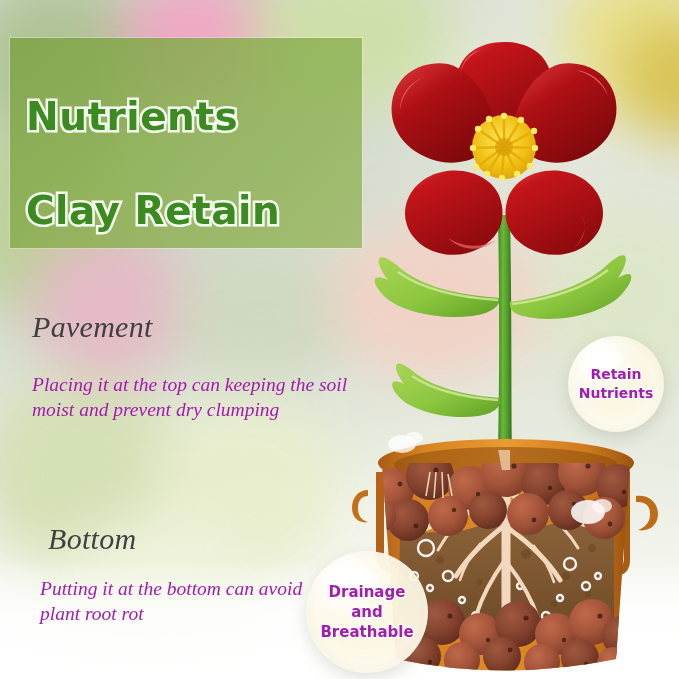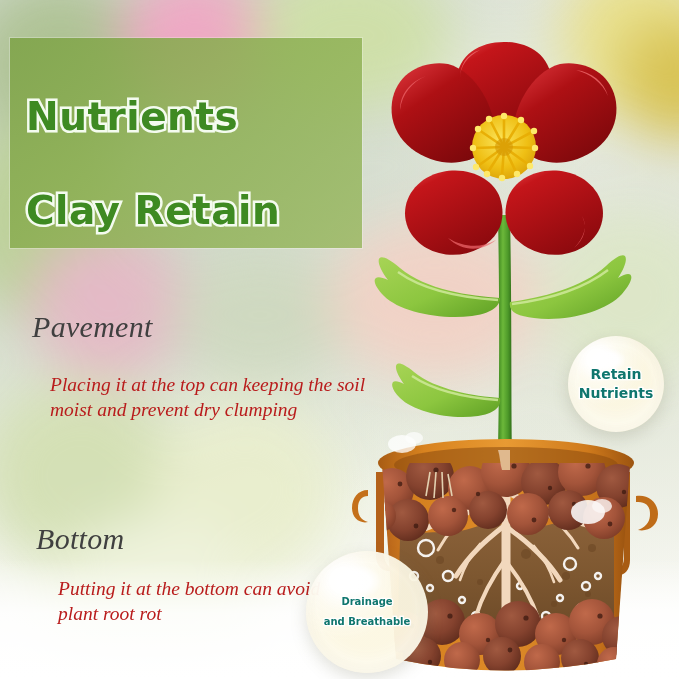--- a/index.html
+++ b/index.html
@@ -50,25 +50,25 @@
     position:absolute;
     font-family:"Liberation Serif",serif;
     font-style:italic;font-weight:400;
     font-size:30px;color:#404040;
     letter-spacing:.3px;
   }
   .sec-body{
     position:absolute;
     font-family:"Liberation Serif",serif;
     font-style:italic;font-weight:400;
-    font-size:19.5px;line-height:25px;color:#b91c1c;margin-left:18px;
+    font-size:19.5px;line-height:25px;color:#a21caf;
   }
   #pavement-head{left:32px;top:310px;}
   #pavement-body{left:32px;top:372px;width:320px;}
-  #bottom-head{left:36px;top:522px;}
+  #bottom-head{left:48px;top:522px;}
   #bottom-body{left:40px;top:576px;width:272px;}
 
   
   #plant{position:absolute;left:330px;top:20px;width:349px;height:659px;}
   #plant svg{display:block;}
 
   
   .bubble{position:absolute;border-radius:50%;}
   .bubble .glass{
     position:absolute;inset:0;border-radius:50%;
@@ -81,31 +81,31 @@
       0 6px 16px rgba(120,120,90,.22);
   }
   .bubble .hl{
     position:absolute;border-radius:50%;
     background:radial-gradient(ellipse at center, rgba(255,255,255,.95) 0 40%, rgba(255,255,255,0) 72%);
   }
   .bubble .lbl{
     position:absolute;left:0;right:0;top:50%;transform:translateY(-50%);
     text-align:center;
     font-family:"DejaVu Sans",sans-serif;
-    font-weight:700;color:#0f766e;
+    font-weight:700;color:#a21caf;
     -webkit-text-stroke:2.6px #ffffff;
     paint-order:stroke fill;
     white-space:pre-line;
   }
   #bubble-retain{left:568px;top:336px;width:96px;height:96px;}
   #bubble-retain .hl{left:20%;top:12%;width:40%;height:26%;}
   #bubble-retain .lbl{font-size:14px;line-height:19px;}
   #bubble-drainage{left:306px;top:551px;width:122px;height:122px;}
   #bubble-drainage .hl{left:18%;top:11%;width:44%;height:28%;}
-  #bubble-drainage .lbl{font-size:10px;line-height:20px;}
+  #bubble-drainage .lbl{font-size:15px;line-height:20px;}
 </style>
 </head>
 <body>
 
 <div id="stage">
 
   <div class="bg-layer bg-base"></div>
   <div class="bg-layer bg-blobs">
     <div class="blob" style="left:-30px;top:-20px;width:180px;height:170px;background:#aec293;"></div>
     <div class="blob" style="left:120px;top:-30px;width:150px;height:140px;background:#f0a7c4;"></div>

